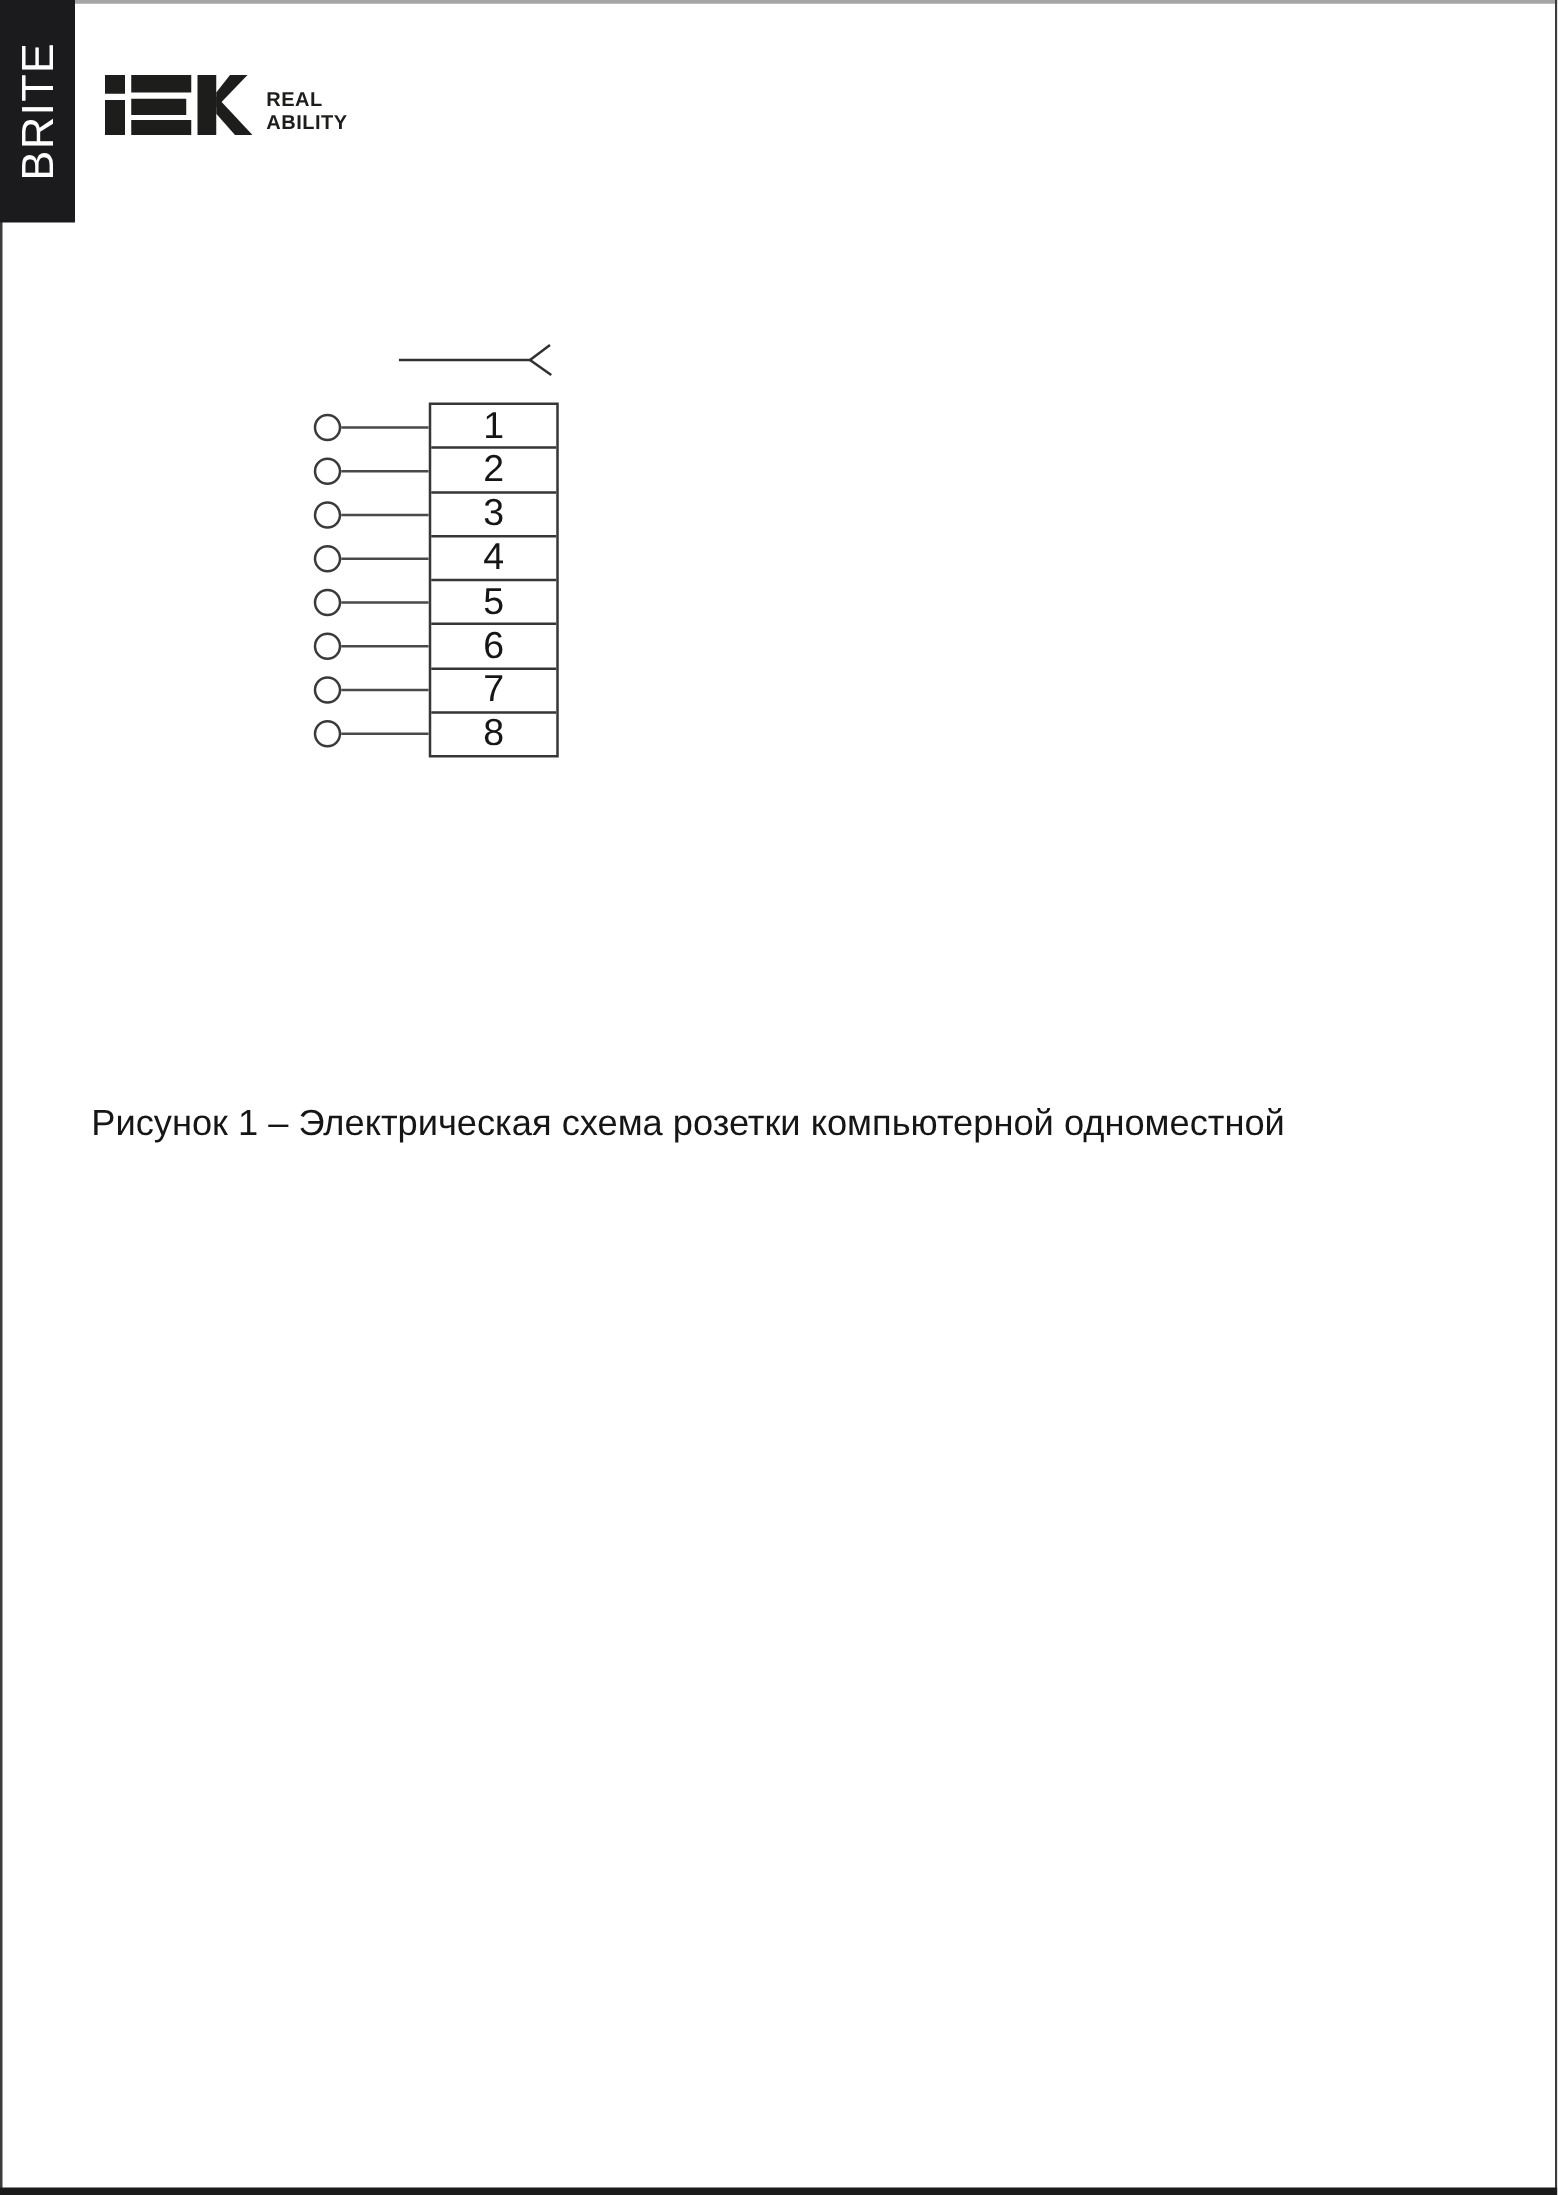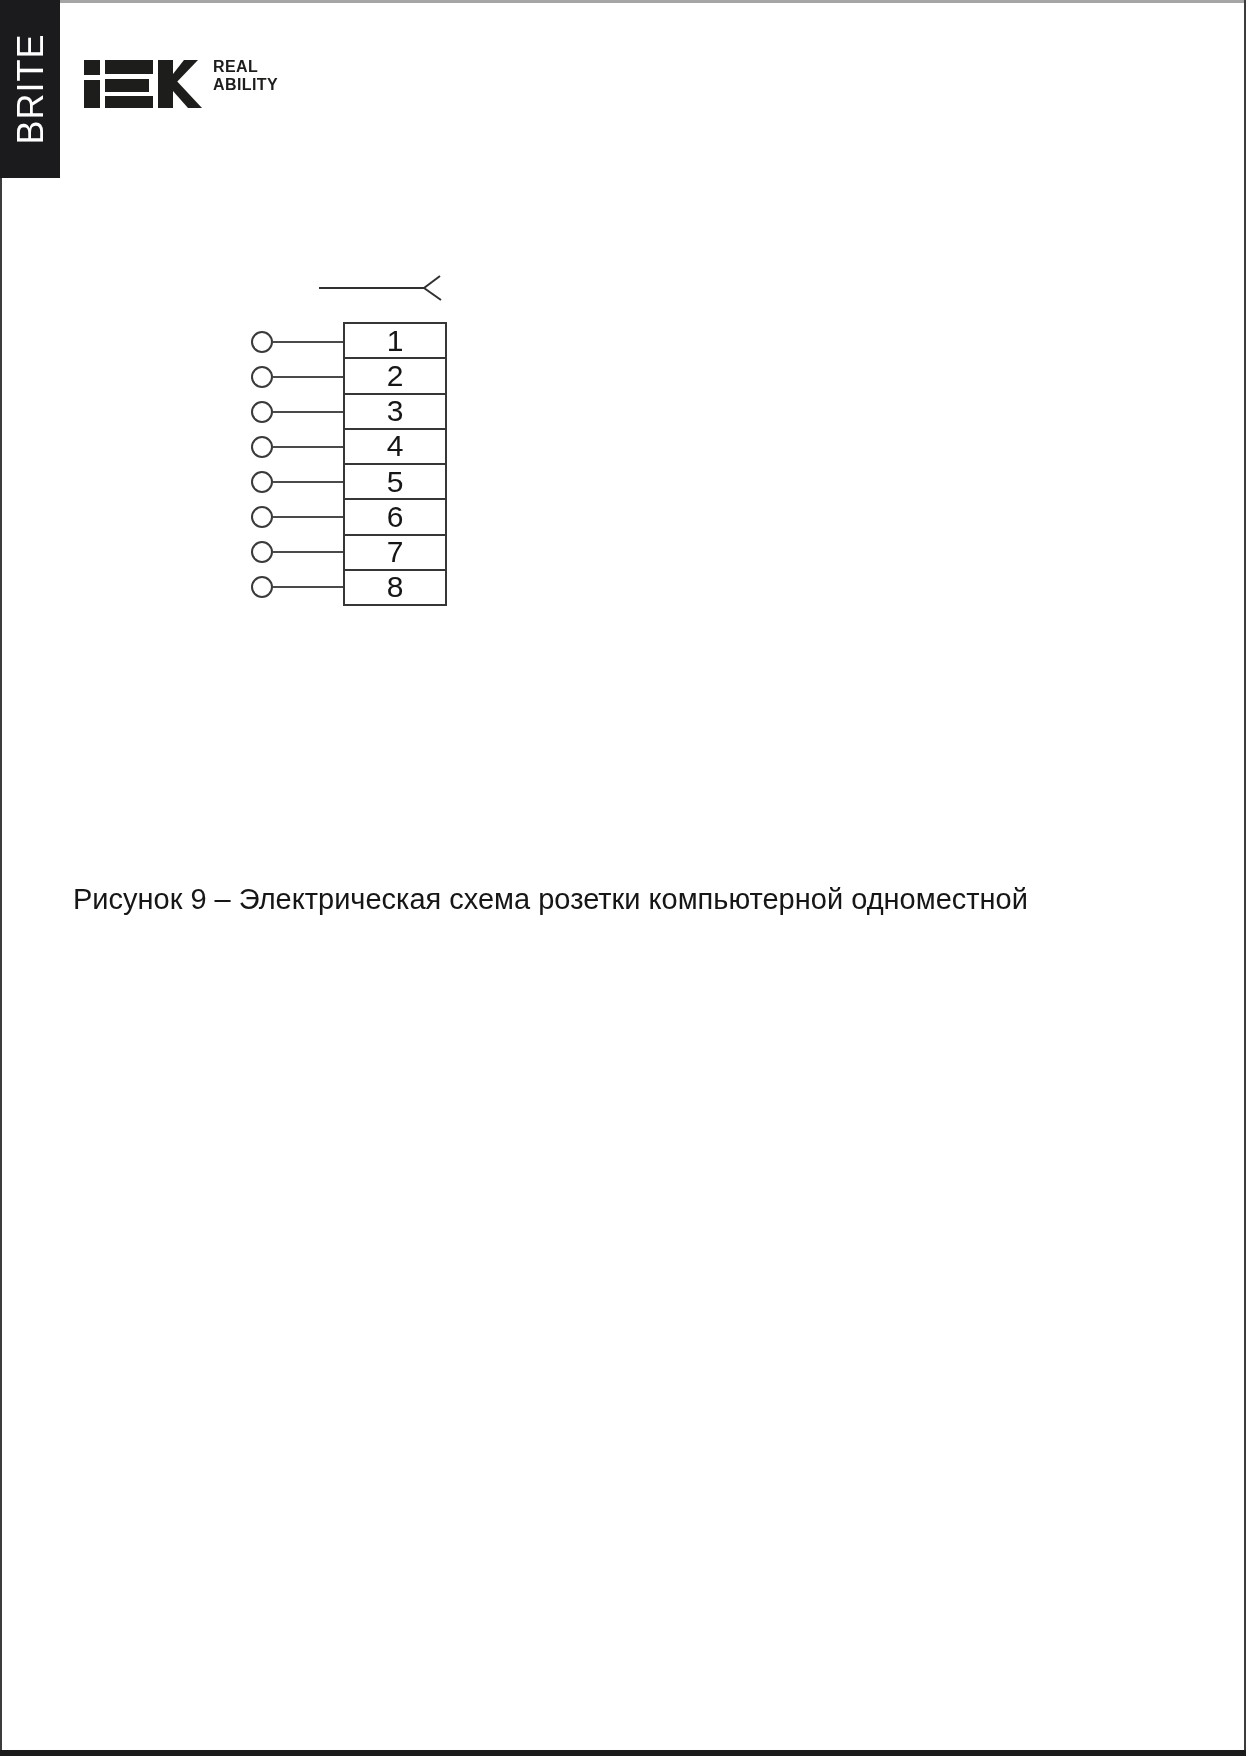--- a/index.html
+++ b/index.html
@@ -20,21 +20,21 @@
   }
   .brite-tab span{
     transform:rotate(-90deg);color:var(--tab_text,#fff);font-size:36px;font-weight:400;
     letter-spacing:1px;white-space:nowrap;line-height:1;
   }
 
   
   .brand{position:absolute;left:84px;top:58px;display:flex;align-items:flex-start;gap:11px;}
   .iek-logo{display:block;width:118px;height:48px;margin-top:2px;}
   .iek-logo .blk{fill:var(--ink,#1d1d1b);}
-  .tagline{font-weight:bold;font-size:16px;line-height:17.5px;letter-spacing:.4px;margin-top:0;}
+  .tagline{font-weight:bold;font-size:16px;line-height:17.5px;letter-spacing:.4px;margin-top:14px;}
 
   
   .diagram{position:absolute;left:240px;top:265px;width:250px;height:360px;}
   .arrow-svg{position:absolute;left:79px;top:9px;}
   .arrow-svg line{stroke:#303030;stroke-width:2;fill:none;}
   .pin-table{
     position:absolute;left:103px;top:57px;width:104px;height:284px;box-sizing:border-box;
     border:2px solid #363636;display:flex;flex-direction:column;background:#fff;
   }
   .pin-cell{
@@ -128,16 +128,16 @@
         <div class="pin-cell">2</div>
         <div class="pin-cell">3</div>
         <div class="pin-cell">4</div>
         <div class="pin-cell">5</div>
         <div class="pin-cell">6</div>
         <div class="pin-cell">7</div>
         <div class="pin-cell">8</div>
       </div>
   </div>
 
-  <div class="caption">Рисунок 9 – Электрическая схема розетки компьютерной одноместной</div>
+  <div class="caption">Рисунок 1 – Электрическая схема розетки компьютерной одноместной</div>
 
   <div class="bottom-bar"></div>
 </div>
 
 </body></html>

